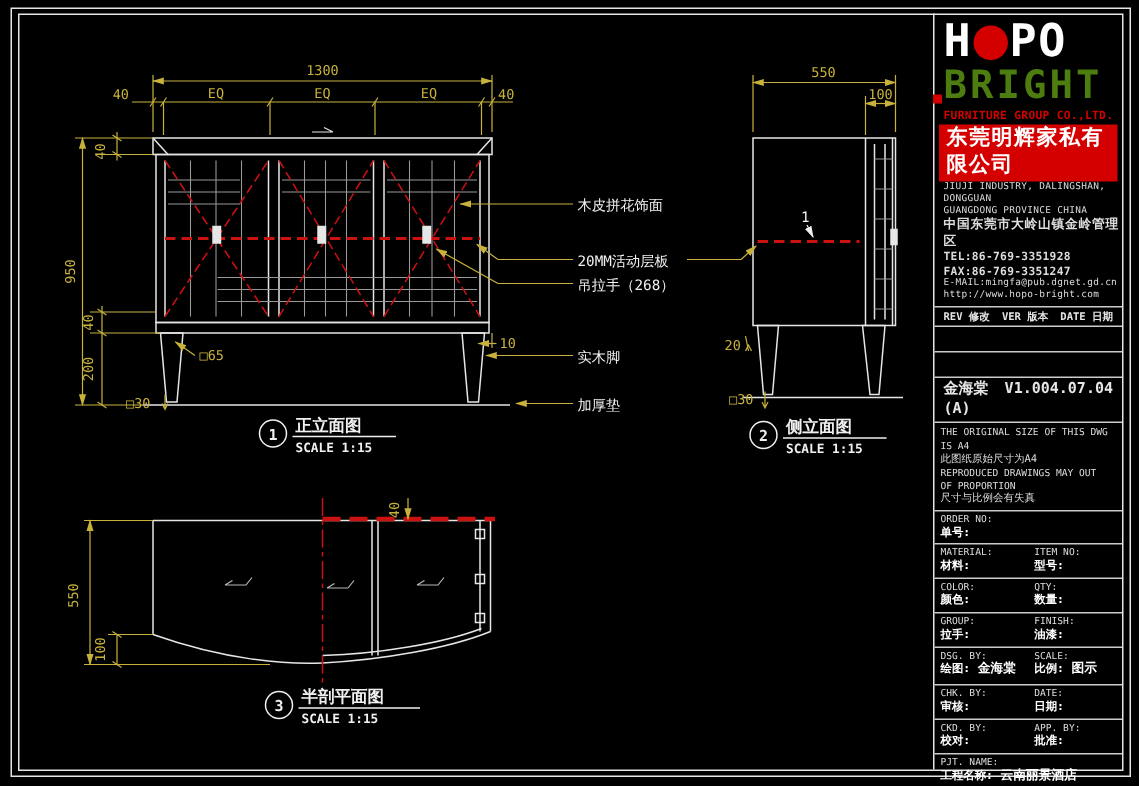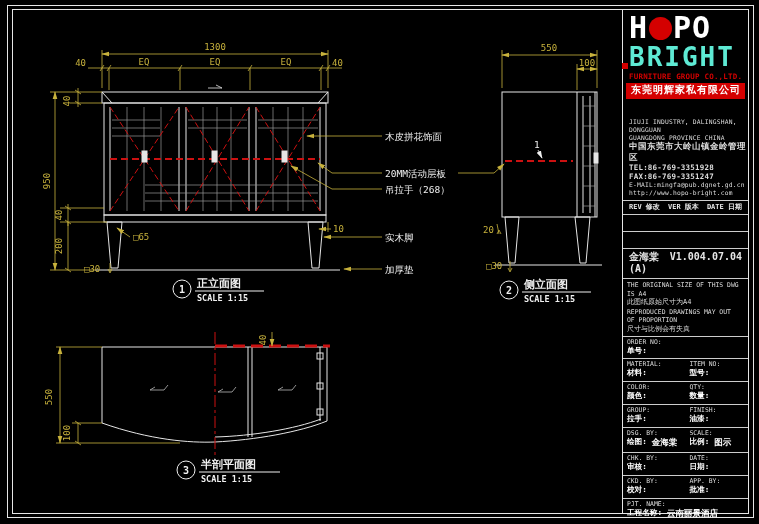--- a/index.html
+++ b/index.html
@@ -16,25 +16,25 @@
   .vtitle{fill:#f0f0f0;font-size:11px;font-weight:bold;}
   .vscale{fill:#f0f0f0;font-size:8.5px;font-weight:bold;}
   .vnum{fill:#f0f0f0;font-size:10px;font-weight:bold;}
 
   
   #titleblock{position:absolute;left:623px;top:9px;width:125px;height:504px;
               font-size:7px;line-height:1.25;}
   .brand-row{display:flex;align-items:center;padding:4px 4px 0 6px;}
   .brand-h{font-size:30px;font-weight:bold;letter-spacing:1px;color:#fff;line-height:1;}
   .o-disc{width:23px;height:23px;border-radius:50%;background:#d40000;display:inline-block;margin:0 1px;}
-  .brand-b{font-size:26px;font-weight:bold;letter-spacing:2px;color:#5eead4;line-height:1;padding:1px 0 0 6px;position:relative;}
+  .brand-b{font-size:26px;font-weight:bold;letter-spacing:2px;color:#4d7c0f;line-height:1;padding:1px 0 0 6px;position:relative;}
   .red-sq{position:absolute;left:-1px;bottom:1px;width:6px;height:6px;background:#d40000;}
   .furn{color:#d40000;font-weight:bold;font-size:7.5px;letter-spacing:.2px;padding:2px 0 1px 6px;}
-  .cnband{background:#d40000;color:#fff;font-size:10px;font-weight:bold;
-          padding:1px 0 2px 5px;letter-spacing:1px;margin:1px 3px 19px 3px;}
+  .cnband{background:#d40000;color:#fff;font-size:14px;font-weight:bold;
+          padding:1px 0 2px 5px;letter-spacing:1px;margin:1px 3px 0 3px;}
   .addr{font-size:6.3px;color:#ddd;padding-left:6px;letter-spacing:.2px;}
   .addr-cn{font-size:8.5px;font-weight:bold;letter-spacing:.5px;}
   .addr-tf{font-size:7.5px;font-weight:bold;}
   .revhead{display:flex;justify-content:space-between;border-top:1px solid #ccc;border-bottom:1px solid #ccc;
            padding:2px 6px;font-weight:bold;font-size:7px;margin-top:3px;}
   .revrow{height:16px;border-bottom:1px solid #ccc;}
   .reventry{display:flex;justify-content:space-between;padding:2px 6px;font-size:10px;font-weight:bold;
             border-bottom:1px solid #ccc;}
   .note{font-size:6.4px;color:#ddd;padding:2px 4px;border-bottom:1px solid #ccc;line-height:1.35;}
   .note .cn{font-size:7px;}

